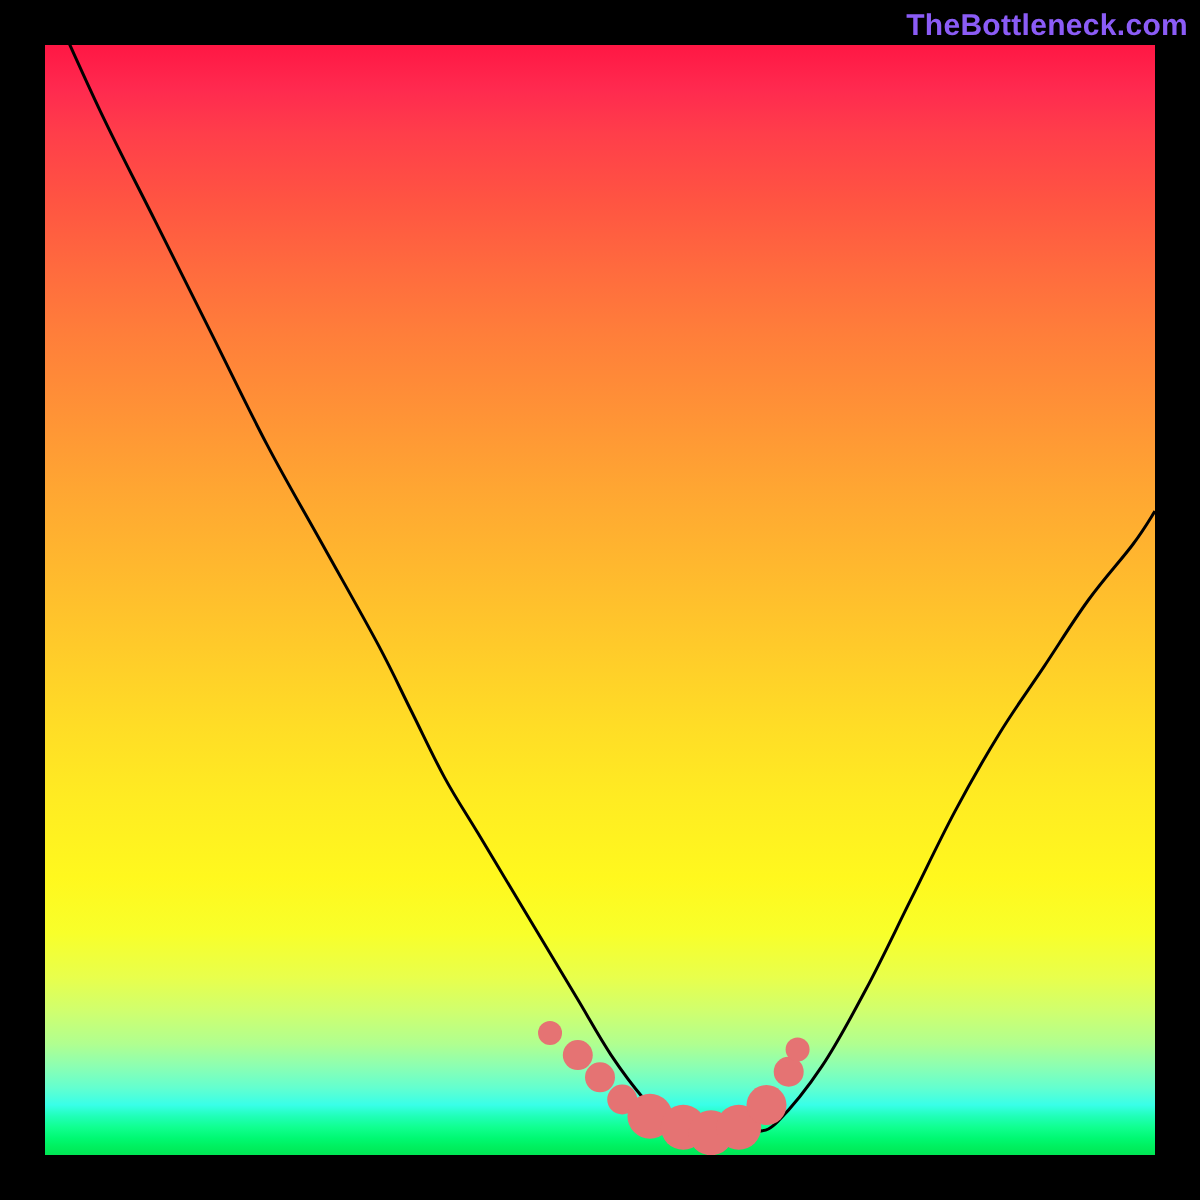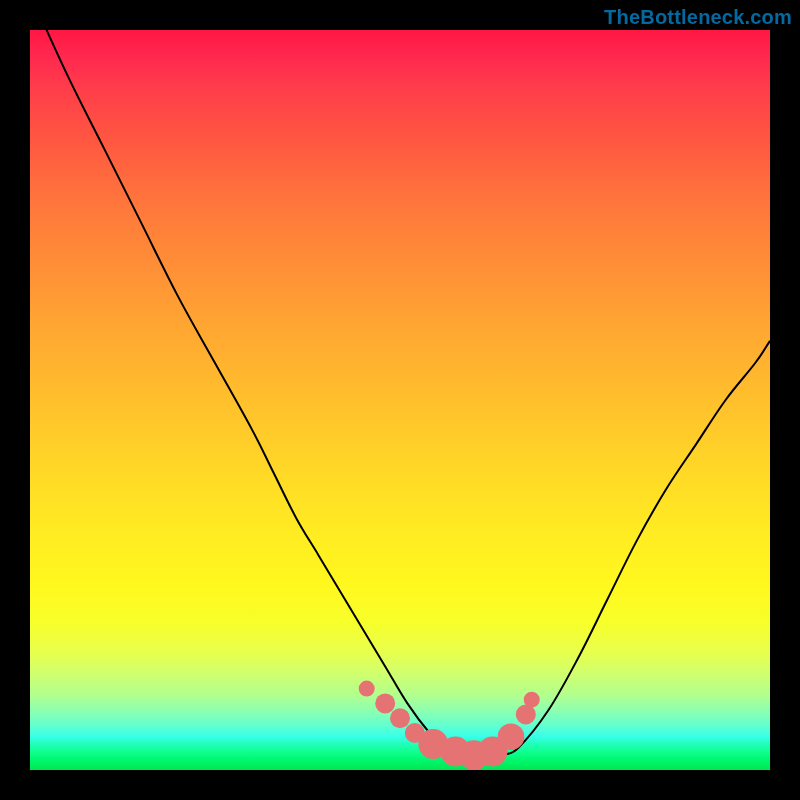--- a/index.html
+++ b/index.html
@@ -56,21 +56,21 @@
     width: 100%;
     height: 100%;
   }
   .watermark {
     position: absolute;
     top: 6px;
     right: 8px;
     font-family: Arial, Helvetica, sans-serif;
     font-size: 20px;
     font-weight: bold;
-    color: #0369a1;
+    color: #8b5cf6;
     letter-spacing: 0.2px;
   }
 </style>
 </head>
 <body>
 
 <div class="watermark">TheBottleneck.com</div>
 
 <div class="plot-area">
   <div class="gradient-bg"></div>

